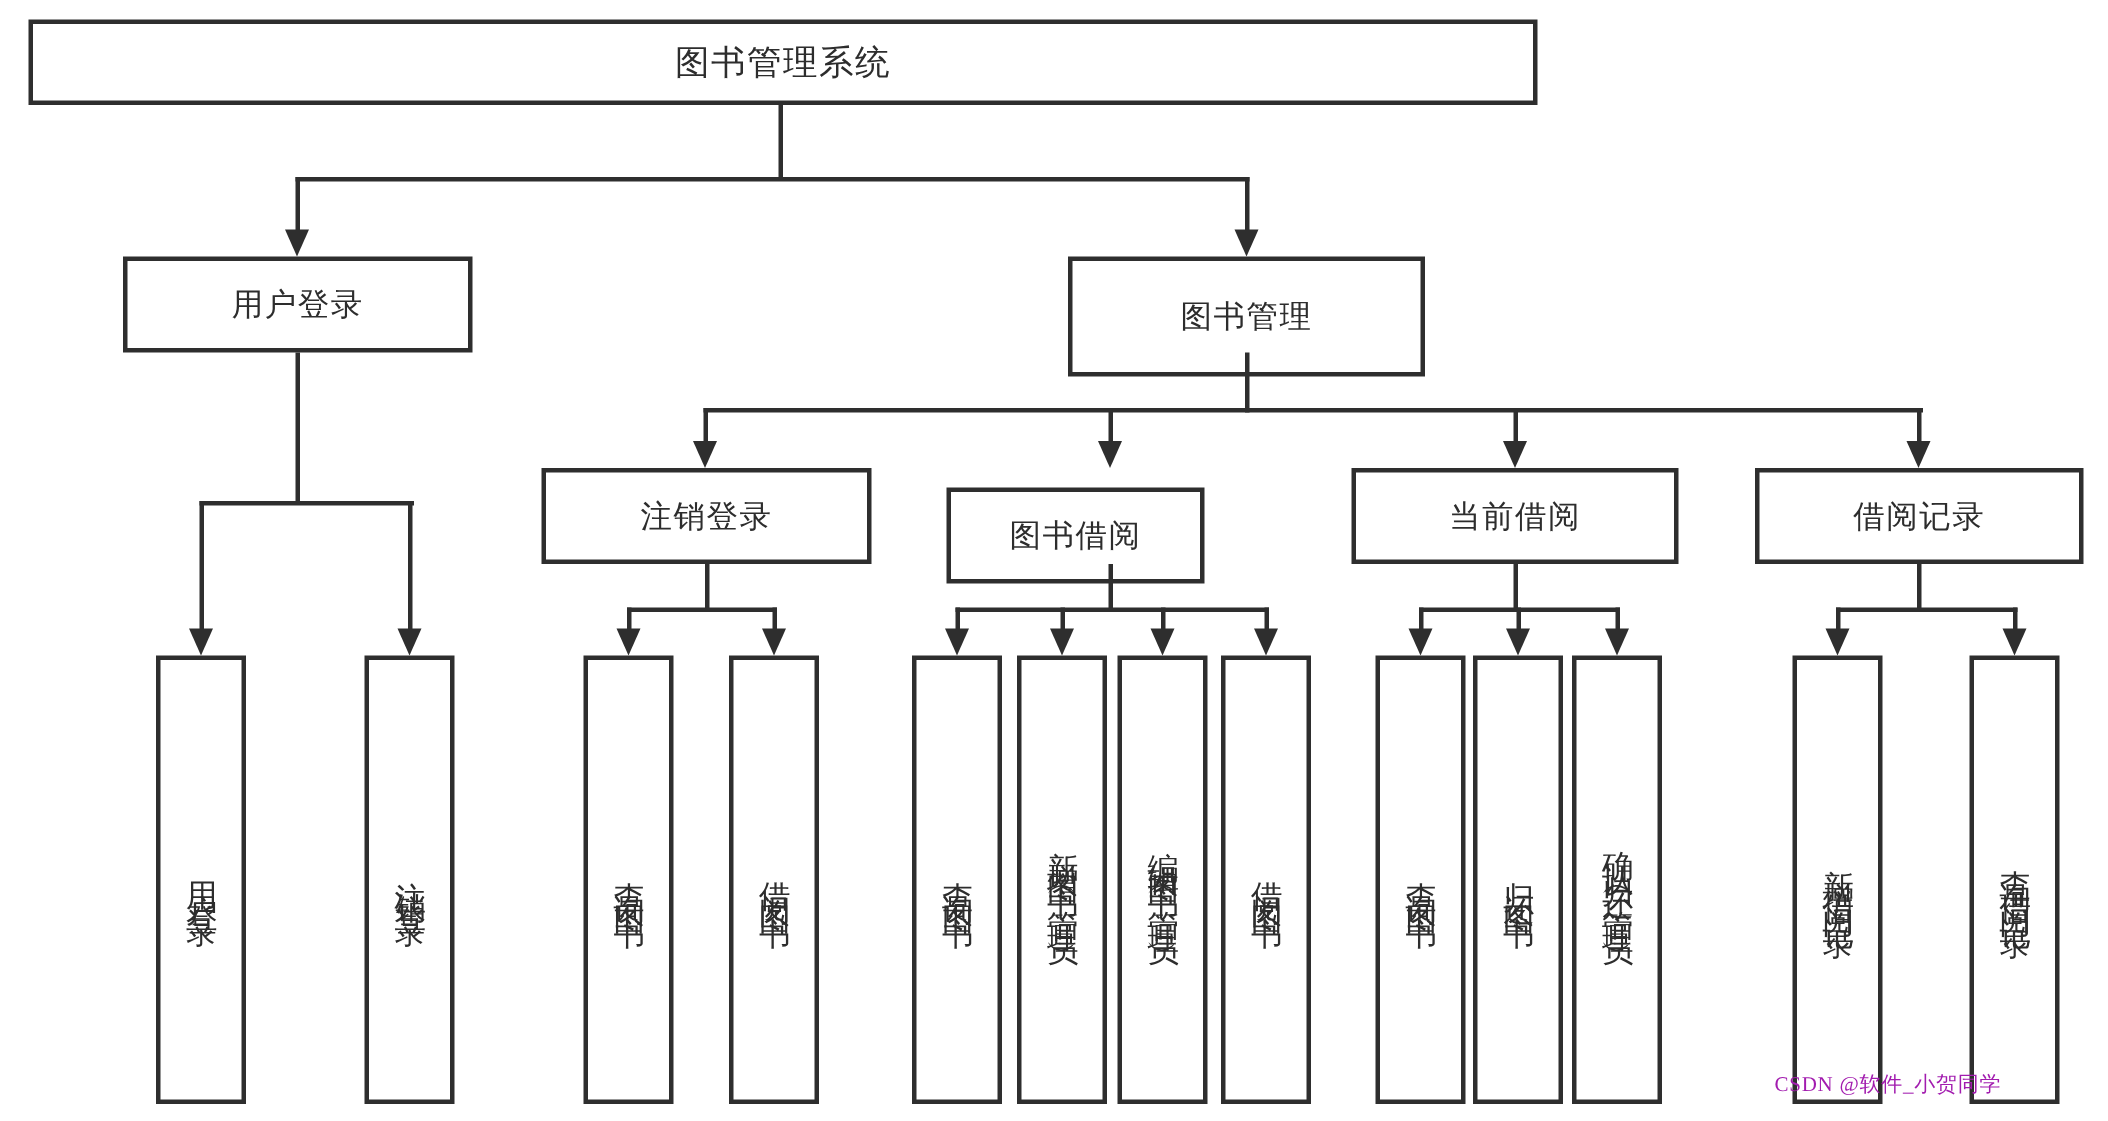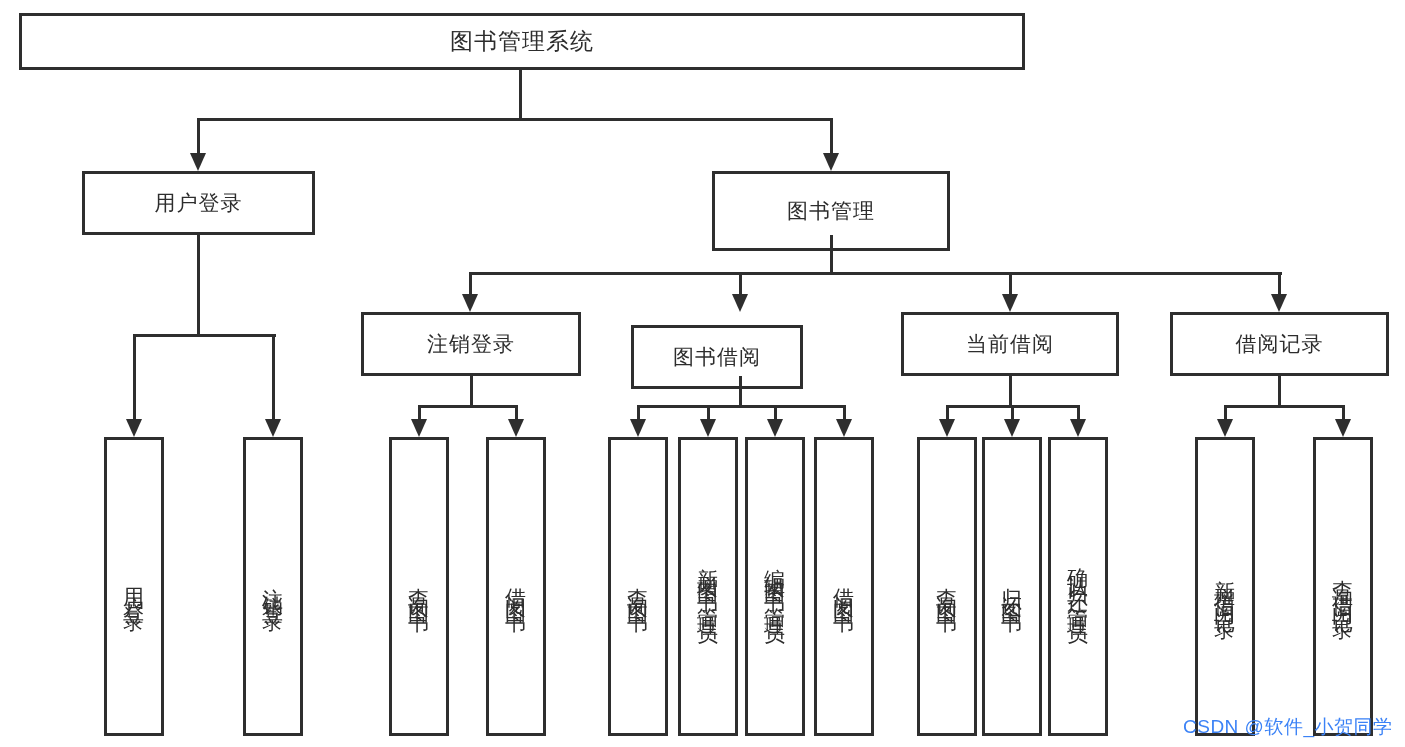--- a/index.html
+++ b/index.html
@@ -1,39 +1,39 @@
 <!DOCTYPE html>
 <html><head>
 <meta charset="utf-8">
 <style>
   html,body{margin:0;padding:0;background:#ffffff;}
   .canvas{
     position:relative;width:1405px;height:747px;background:#ffffff;
-    font-family:Liberation Sans, sans-serif;overflow:hidden;
+    font-family:Liberation Serif, serif;overflow:hidden;
   }
   .box{
     position:absolute;box-sizing:border-box;border:3px solid #2e2e2e;background:#ffffff;
     display:flex;align-items:center;justify-content:center;color:#2d2d2d;
   }
   .h-label{font-size:21px;letter-spacing:1px;white-space:nowrap;}
   .root-label{font-size:23px;letter-spacing:1px;white-space:nowrap;}
   .v-label{
     writing-mode:vertical-rl;text-orientation:mixed;
     font-size:21px;letter-spacing:8px;line-height:1;white-space:nowrap;
   }
   .vline{position:absolute;width:3px;background:#2e2e2e;}
   .hline{position:absolute;height:3px;background:#2e2e2e;}
   .tri{
     position:absolute;width:0;height:0;
     border-left:8px solid transparent;border-right:8px solid transparent;
     border-top:18px solid #2e2e2e;
   }
   .watermark{
     position:absolute;left:1183px;top:714px;z-index:5;
-    color:#3b82f6;font-size:19px;letter-spacing:0.5px;white-space:nowrap;
+    color:#a21caf;font-size:14px;letter-spacing:0.5px;white-space:nowrap;
   }
 </style>
 </head>
 <body>
 
 <div class="canvas">
 
   <div class="box" style="left:19px;top:13px;width:1006px;height:57px;">
     <span class="root-label">图书管理系统</span>
   </div>

